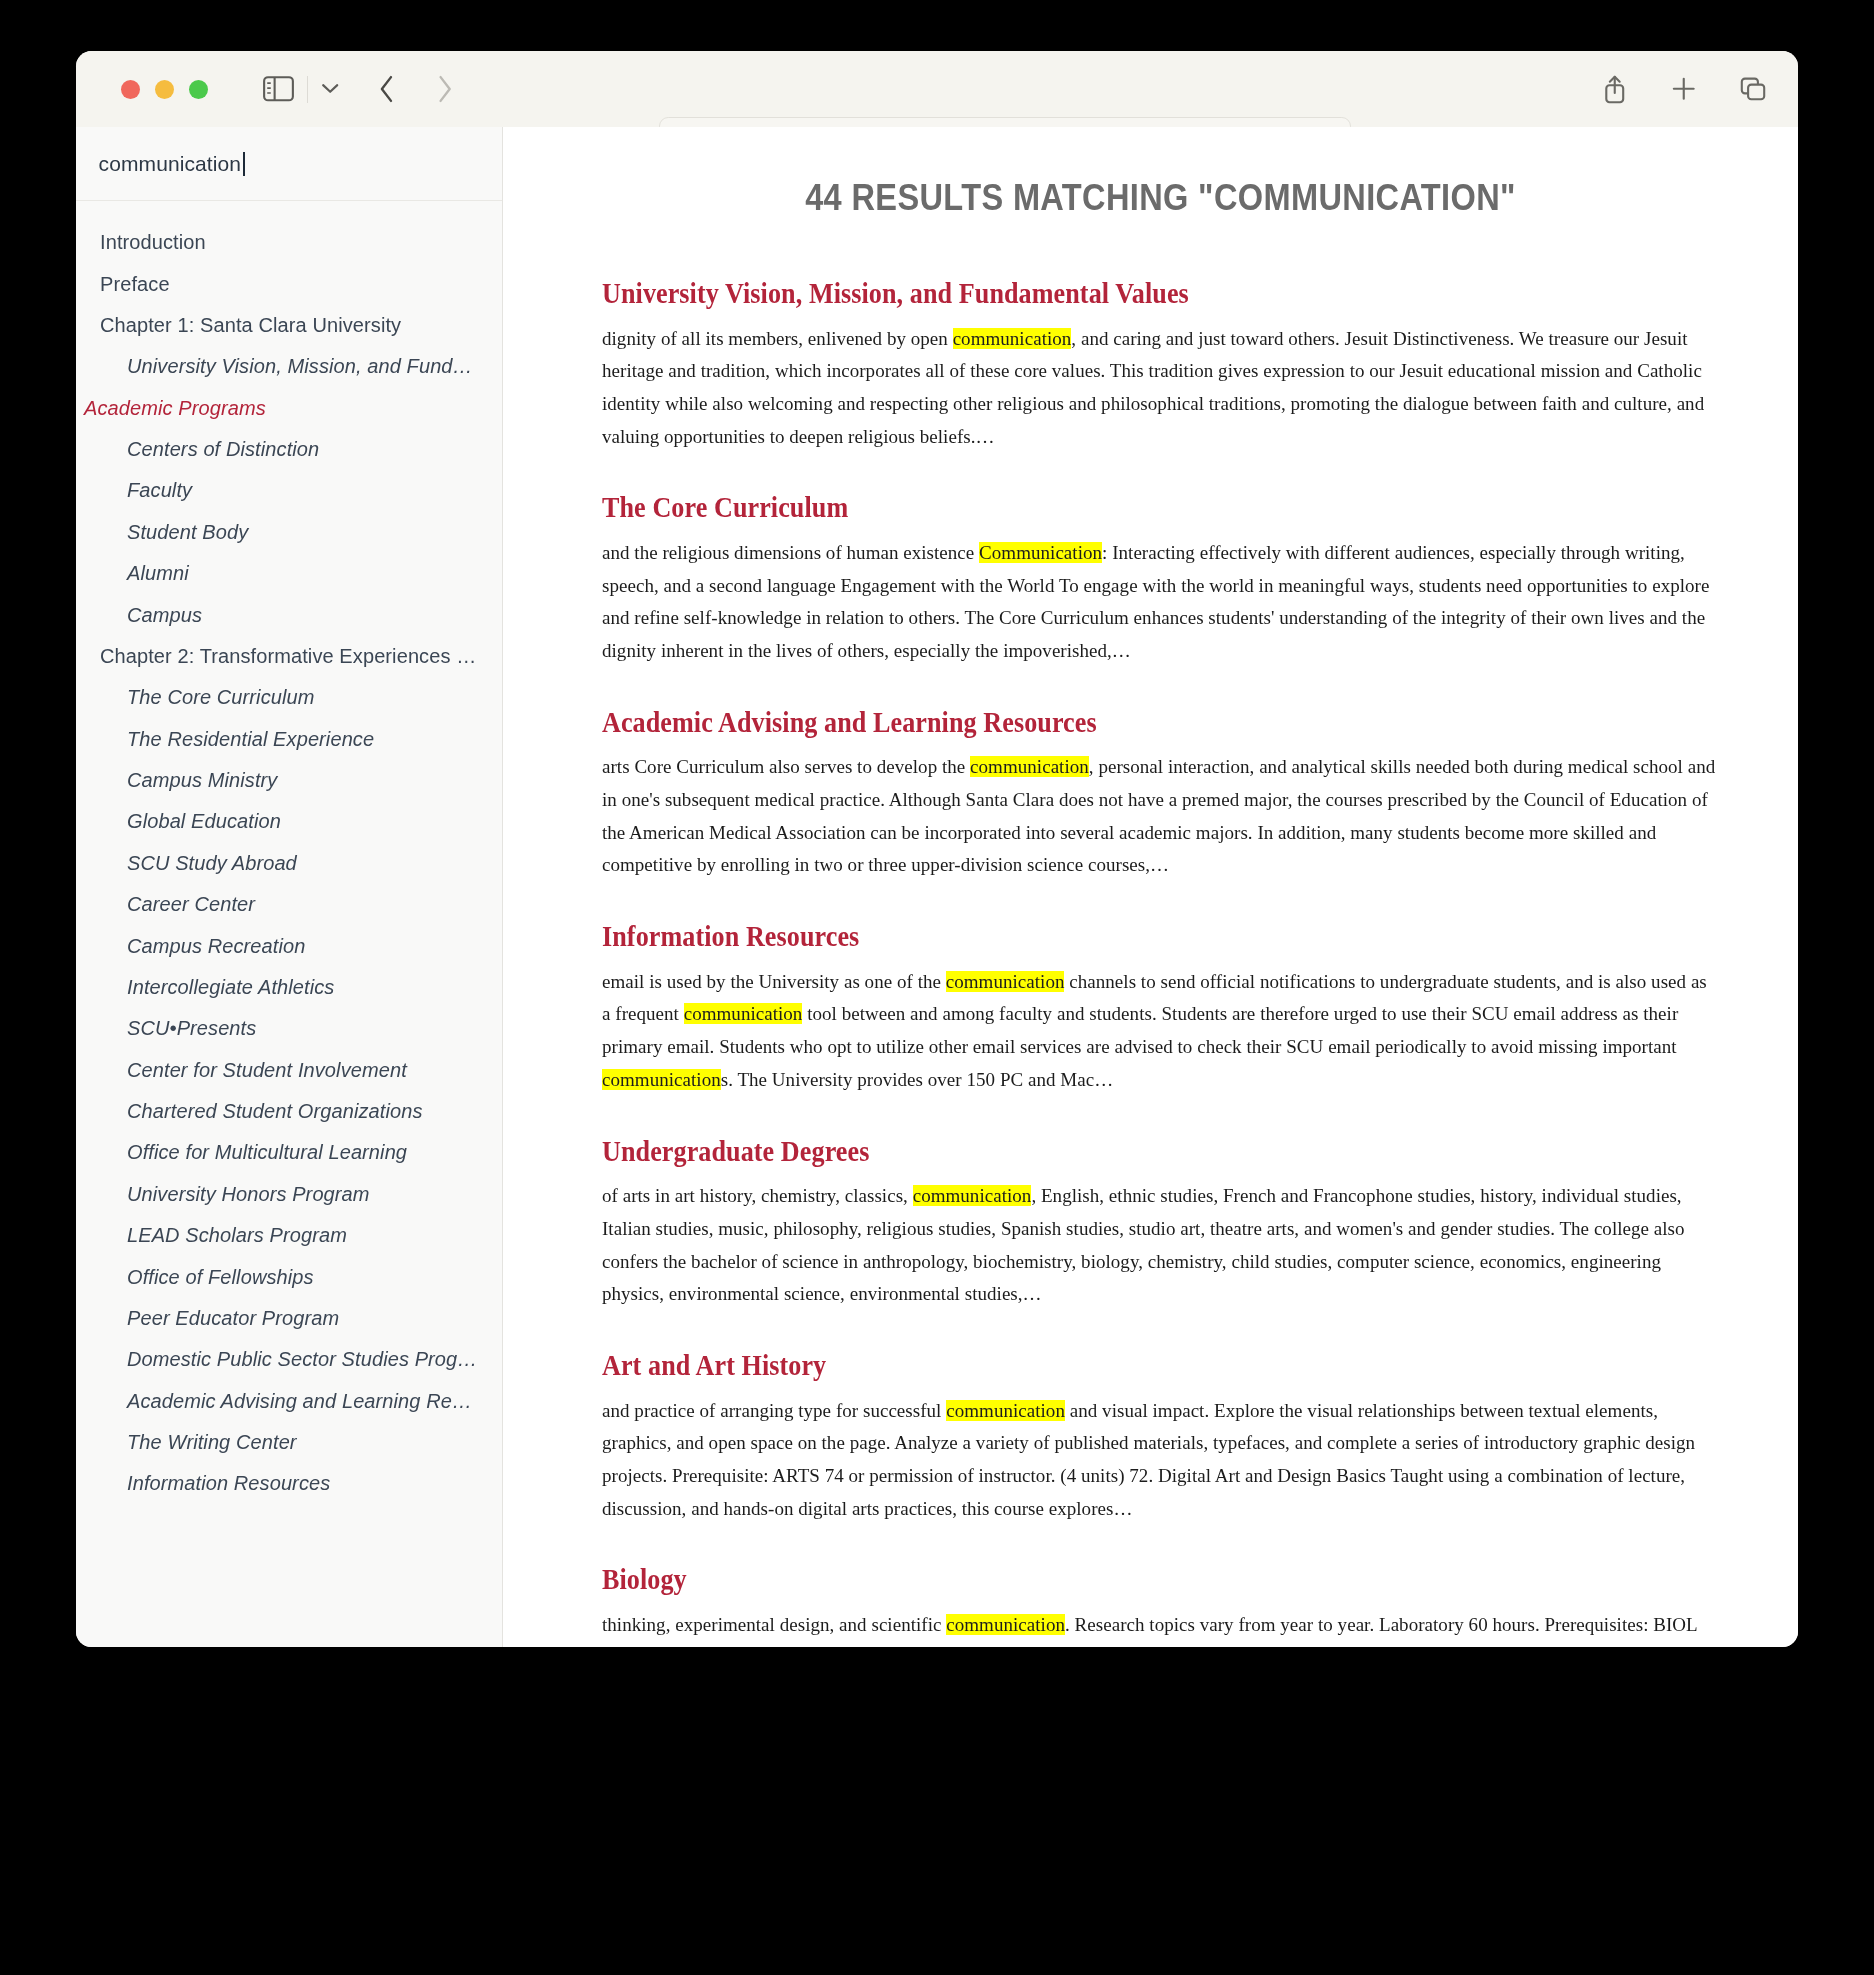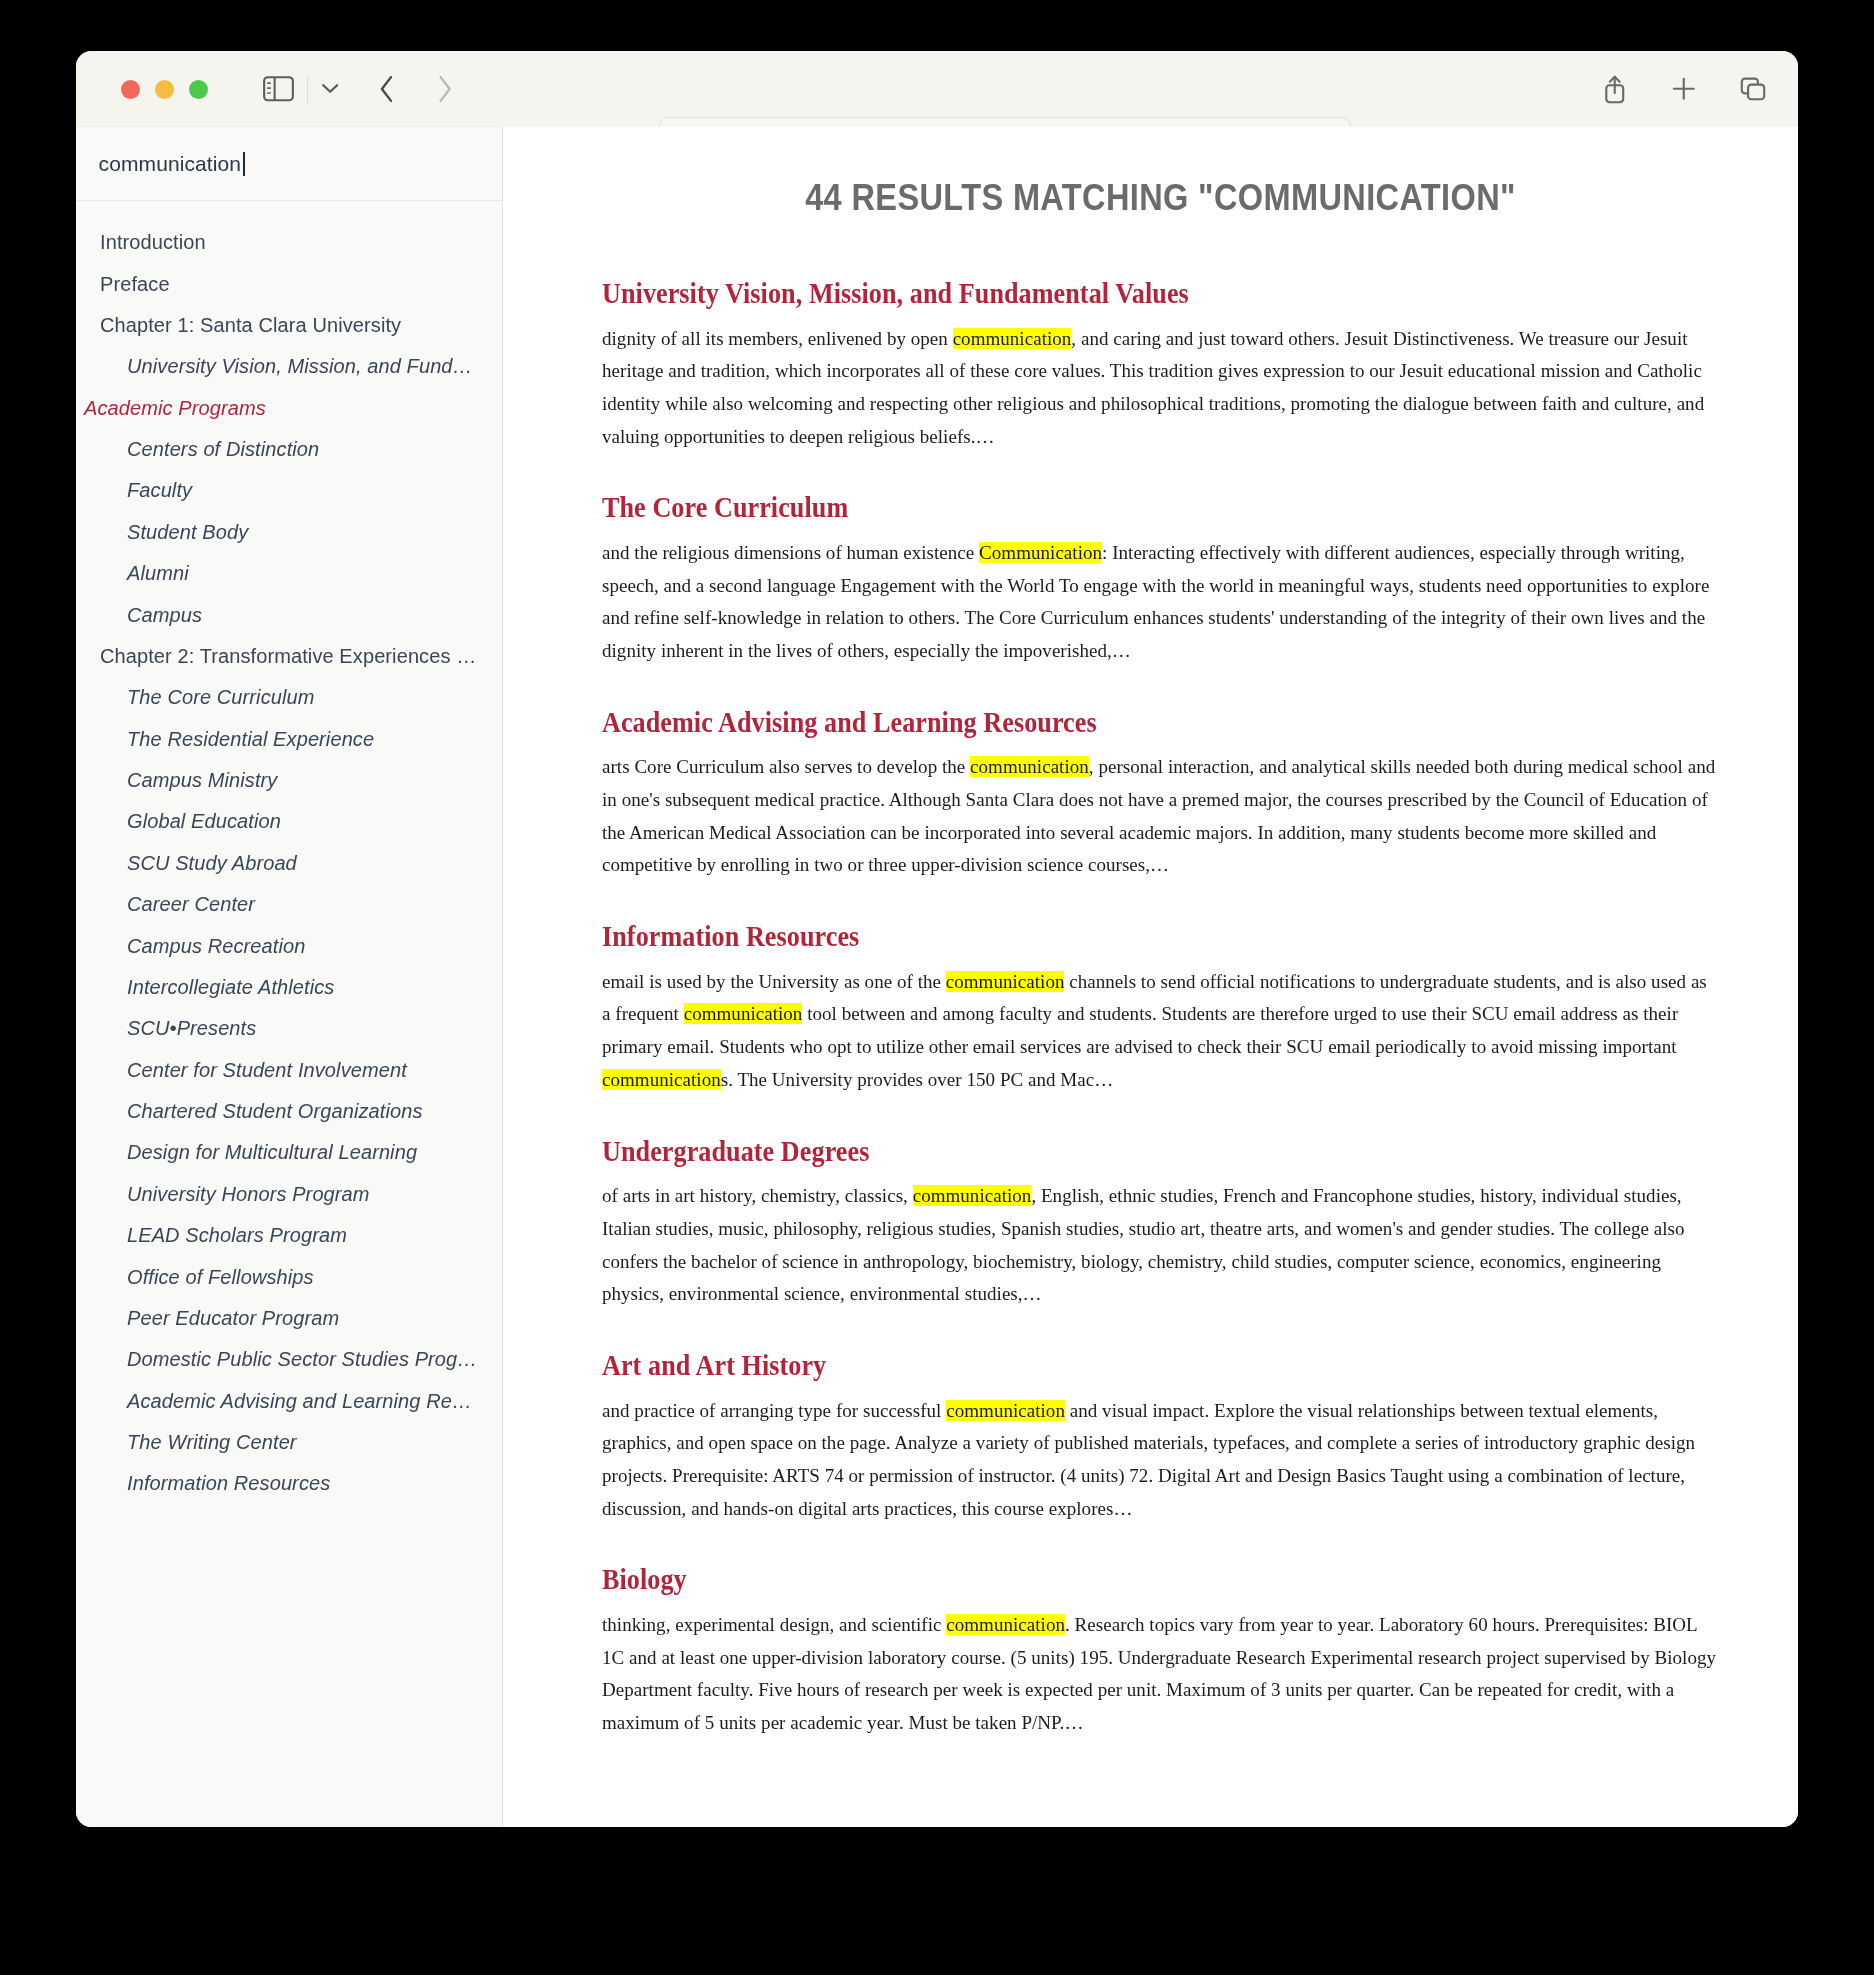--- a/index.html
+++ b/index.html
@@ -8,21 +8,21 @@
     width: 1875px; height: 1975px;
     background: #000000;
     font-family: "Liberation Sans", sans-serif;
     overflow: hidden;
   }
 
   
   .window {
     position: absolute;
     left: 76px; top: 51px;
-    width: 1722px; height: 1776px;
+    width: 1722px; height: 1596px;
     background: #f5f4f0;
     border-radius: 15.6px;
     overflow: hidden;
     box-shadow: 0 12.7px 42px rgba(0,0,0,.55);
   }
 
   
   .toolbar {
     position: relative;
     height: 76px;
@@ -287,21 +287,21 @@
           <div class="nav-item sub">The Residential Experience</div>
           <div class="nav-item sub">Campus Ministry</div>
           <div class="nav-item sub">Global Education</div>
           <div class="nav-item sub">SCU Study Abroad</div>
           <div class="nav-item sub">Career Center</div>
           <div class="nav-item sub">Campus Recreation</div>
           <div class="nav-item sub">Intercollegiate Athletics</div>
           <div class="nav-item sub">SCU•Presents</div>
           <div class="nav-item sub">Center for Student Involvement</div>
           <div class="nav-item sub">Chartered Student Organizations</div>
-          <div class="nav-item sub">Design for Multicultural Learning</div>
+          <div class="nav-item sub">Office for Multicultural Learning</div>
           <div class="nav-item sub">University Honors Program</div>
           <div class="nav-item sub">LEAD Scholars Program</div>
           <div class="nav-item sub">Office of Fellowships</div>
           <div class="nav-item sub">Peer Educator Program</div>
           <div class="nav-item sub">Domestic Public Sector Studies Progr…</div>
           <div class="nav-item sub">Academic Advising and Learning Res…</div>
           <div class="nav-item sub">The Writing Center</div>
           <div class="nav-item sub">Information Resources</div>
         </div>
     </div>

